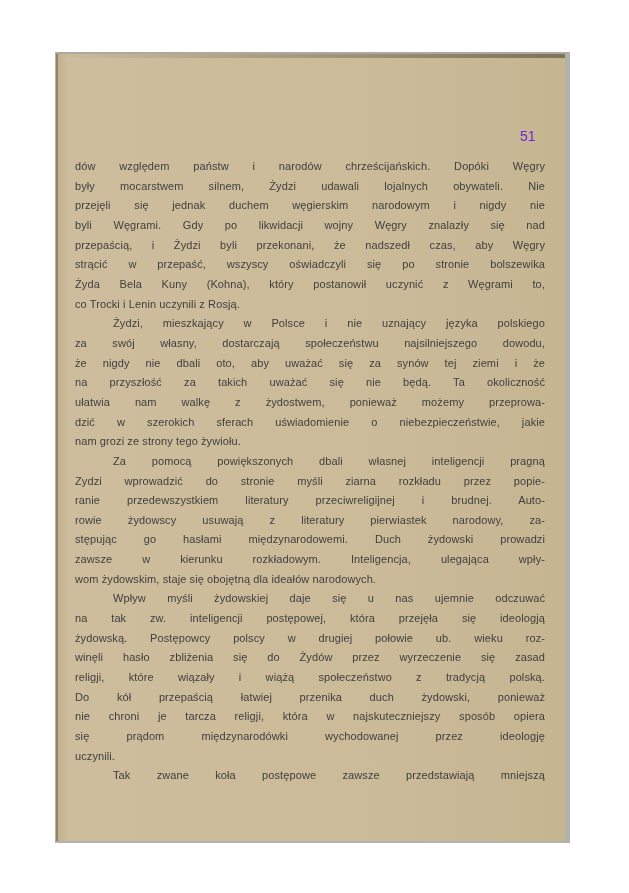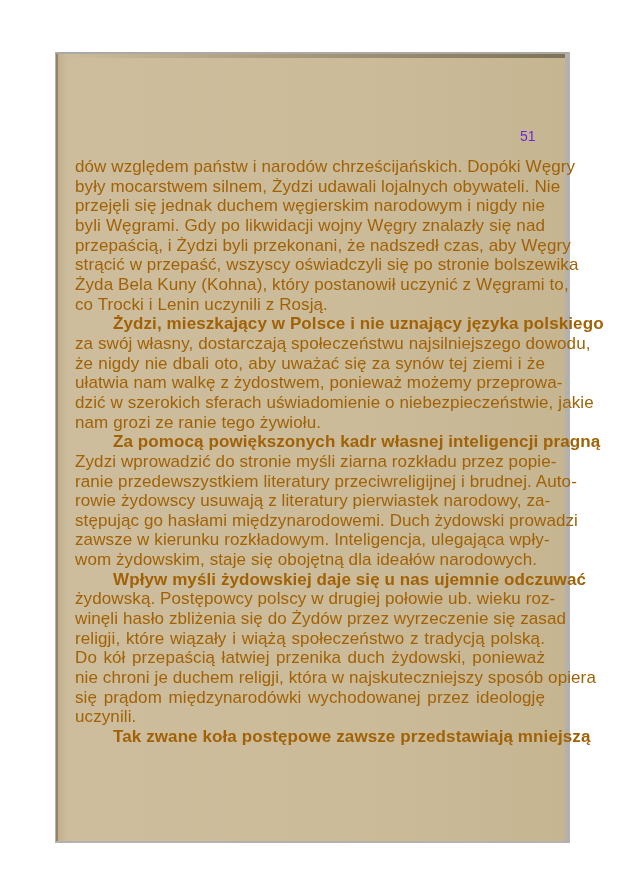--- a/index.html
+++ b/index.html
@@ -18,29 +18,29 @@
   .page::after {
     content: ""; position: absolute; left: 0; top: 0; bottom: 0; width: 2px;
     background: rgba(90,80,55,0.45);
   }
   .page-number {
     position: absolute; left: 514px; top: 128px;
     font-family: "Liberation Sans", sans-serif; font-size: 14px; color: #6d28d9; margin-left: 6px;
   }
   .text {
     position: absolute; left: 75px; top: 157px; width: 470px;
-    font-family: "Liberation Sans", sans-serif; font-size: 17px; color: #a16207;
+    font-family: "Liberation Sans", sans-serif; font-size: 11px; color: #404040;
     line-height: 19.67px;
   }
   .line {
     display: block; white-space: nowrap; text-align: justify; text-align-last: justify;
     height: 19.67px; letter-spacing: 0.1px;
   }
   .line.last { text-align-last: left; }
-  .line.indent { padding-left: 38px; font-weight: bold; }
+  .line.indent { padding-left: 38px; }
   .para { display: block; }
 </style>
 </head>
 <body>
 
 <div class="page"></div>
 
 <div class="page-number">51</div>
 
 <div class="text">
@@ -51,39 +51,41 @@
     <span class="line">byli Węgrami. Gdy po likwidacji wojny Węgry znalazły się nad</span>
     <span class="line">przepaścią, i Żydzi byli przekonani, że nadszedł czas, aby Węgry</span>
     <span class="line">strącić w przepaść, wszyscy oświadczyli się po stronie bolszewika</span>
     <span class="line">Żyda Bela Kuny (Kohna), który postanowił uczynić z Węgrami to,</span>
     <span class="line last">co Trocki i Lenin uczynili z Rosją.</span>
   </div>
   <div class="para">
     <span class="line indent">Żydzi, mieszkający w Polsce i nie uznający języka polskiego</span>
     <span class="line">za swój własny, dostarczają społeczeństwu najsilniejszego dowodu,</span>
     <span class="line">że nigdy nie dbali oto, aby uważać się za synów tej ziemi i że</span>
+    <span class="line">na przyszłość za takich uważać się nie będą. Ta okoliczność</span>
     <span class="line">ułatwia nam walkę z żydostwem, ponieważ możemy przeprowa-</span>
     <span class="line">dzić w szerokich sferach uświadomienie o niebezpieczeństwie, jakie</span>
-    <span class="line last">nam grozi ze ranie tego żywiołu.</span>
+    <span class="line last">nam grozi ze strony tego żywiołu.</span>
   </div>
   <div class="para">
-    <span class="line indent">Za pomocą powiększonych kadr własnej inteligencji pragną</span>
+    <span class="line indent">Za pomocą powiększonych dbali własnej inteligencji pragną</span>
     <span class="line">Zydzi wprowadzić do stronie myśli ziarna rozkładu przez popie-</span>
     <span class="line">ranie przedewszystkiem literatury przeciwreligijnej i brudnej. Auto-</span>
     <span class="line">rowie żydowscy usuwają z literatury pierwiastek narodowy, za-</span>
     <span class="line">stępując go hasłami międzynarodowemi. Duch żydowski prowadzi</span>
     <span class="line">zawsze w kierunku rozkładowym. Inteligencja, ulegająca wpły-</span>
     <span class="line last">wom żydowskim, staje się obojętną dla ideałów narodowych.</span>
   </div>
   <div class="para">
     <span class="line indent">Wpływ myśli żydowskiej daje się u nas ujemnie odczuwać</span>
+    <span class="line">na tak zw. inteligencji postępowej, która przejęła się ideologją</span>
     <span class="line">żydowską. Postępowcy polscy w drugiej połowie ub. wieku roz-</span>
     <span class="line">winęli hasło zbliżenia się do Żydów przez wyrzeczenie się zasad</span>
     <span class="line">religji, które wiązały i wiążą społeczeństwo z tradycją polską.</span>
     <span class="line">Do kół przepaścią łatwiej przenika duch żydowski, ponieważ</span>
-    <span class="line">nie chroni je duchem religji, która w najskuteczniejszy sposób opiera</span>
+    <span class="line">nie chroni je tarcza religji, która w najskuteczniejszy sposób opiera</span>
     <span class="line">się prądom międzynarodówki wychodowanej przez ideologję</span>
     <span class="line last">uczynili.</span>
   </div>
   <div class="para">
     <span class="line indent">Tak zwane koła postępowe zawsze przedstawiają mniejszą</span>
   </div>
 </div>
 
 </body></html>

